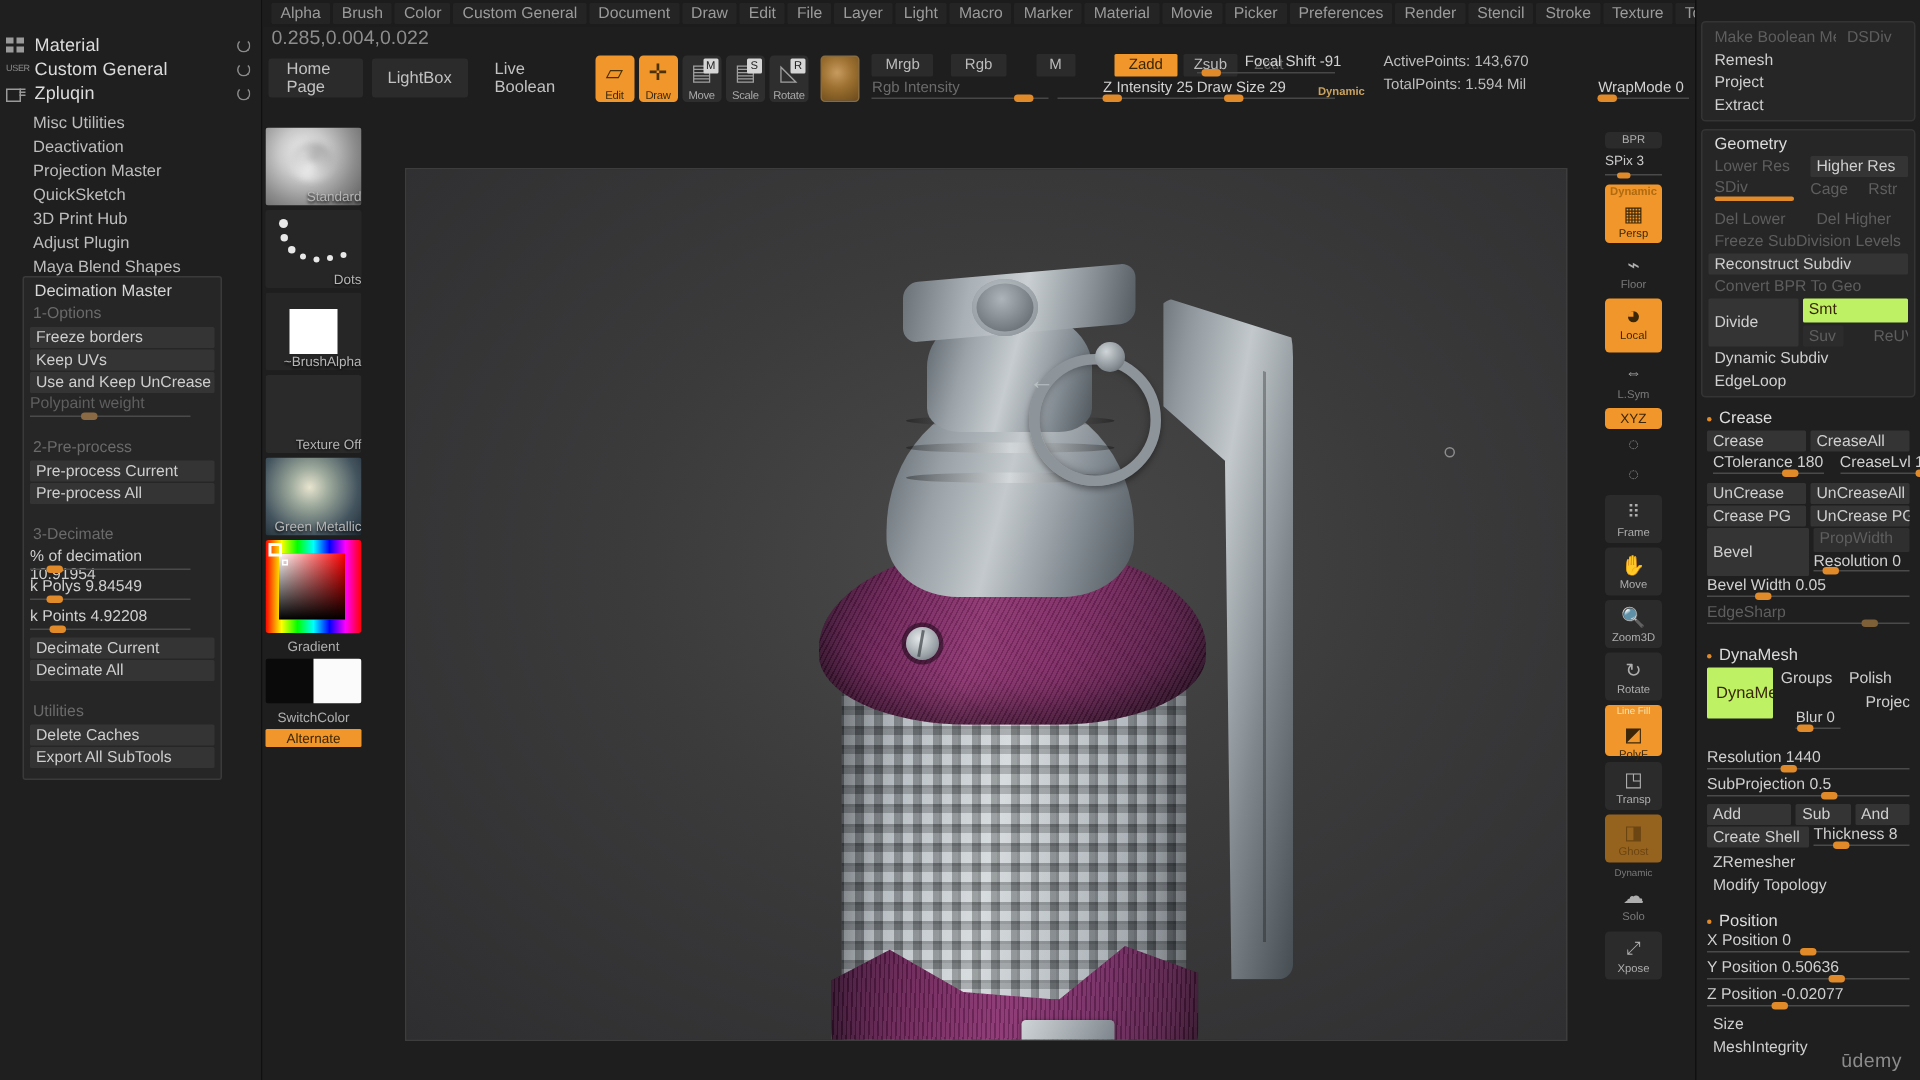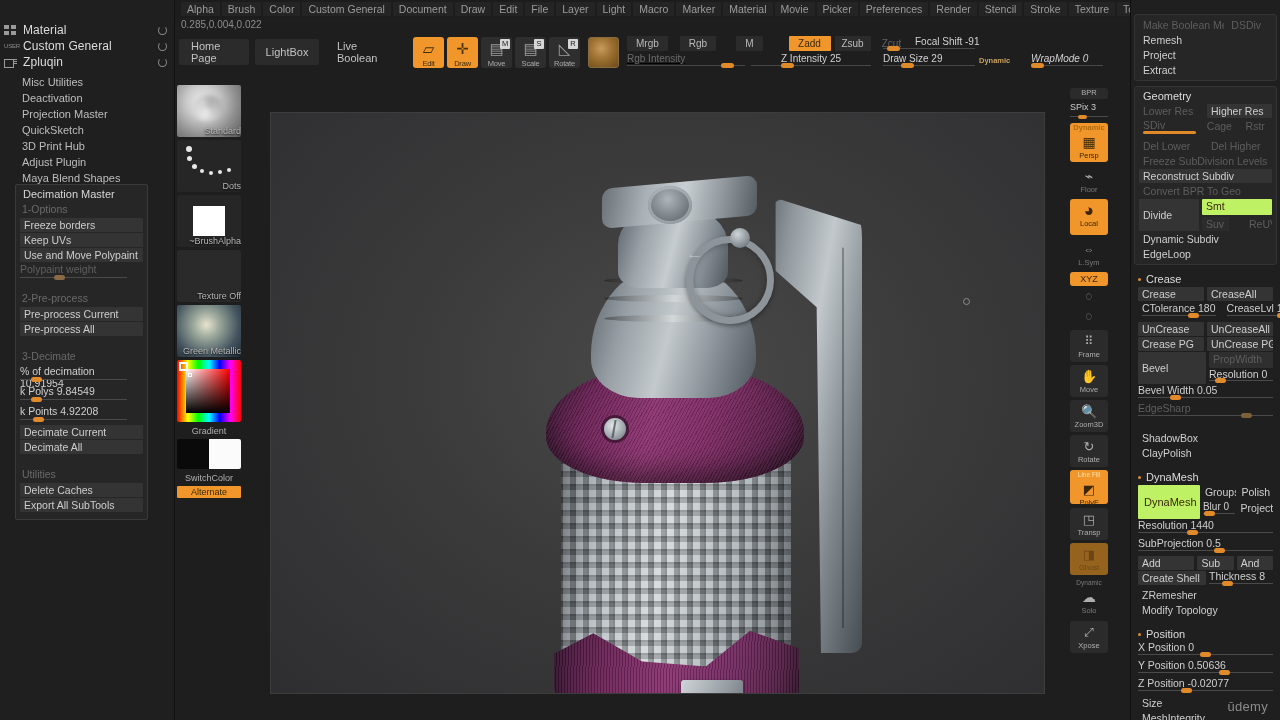--- a/index.html
+++ b/index.html
@@ -84,21 +84,21 @@
     display: flex; align-items: center; height: 18px; padding-left: 6px;
     background: #1c1c1c; gap: 2px;
   }
   .menu-item {
     font-size: 10.5px; color: #9b9b9b; padding: 1px 6px; line-height: 12px;
     background: #242424; border-radius: 1px; white-space: nowrap;
   }
 
   #coordline {
     height: 14px; line-height: 14px; padding-left: 6px;
-    font-size: 10px; color: #8d8d8d;
+    font-size: 13px; color: #8d8d8d;
   }
 
   
   #toolbar { position: relative; height: 40px; padding: 0 4px; display: flex; align-items: center; }
   .tb-btn {
     height: 26px; display:flex; align-items:center; justify-content:center;
     background: #2b2b2b; color: #c2c2c2; font-size: 11px; border-radius: 2px;
     padding: 0 12px; margin-right: 6px;
   }
   .tb-btn.plain { background: transparent; }
@@ -372,21 +372,21 @@
       <div class="sub-item">3D Print Hub</div>
       <div class="sub-item">Adjust Plugin</div>
       <div class="sub-item">Maya Blend Shapes</div>
     </div>
 
     <div class="dm-panel" style="top:184px;">
       <div class="dm-title">Decimation Master</div>
       <div class="dm-section">1-Options</div>
       <div class="dm-btn">Freeze borders</div>
       <div class="dm-btn">Keep UVs</div>
-      <div class="dm-btn">Use and Move Polypaint</div>
+      <div class="dm-btn">Use and Keep UnCrease</div>
       <div class="dm-slider">
         <div class="lbl dim">Polypaint weight</div>
         <div class="track"></div>
         <div class="knob dimk" style="left:32%"></div>
       </div>
       <div style="height:8px"></div>
       <div class="dm-section">2-Pre-process</div>
       <div class="dm-btn">Pre-process Current</div>
       <div class="dm-btn">Pre-process All</div>
       <div style="height:12px"></div>
@@ -481,21 +481,21 @@
 
       <div style="position:relative;width:250px;height:34px;">
         <div style="position:absolute;top:1px;left:0;display:flex;">
           <div class="mode-btn">Mrgb</div>
           <div class="mode-btn" style="margin-left:8px">Rgb</div>
           <div class="mode-btn" style="margin-left:16px">M</div>
           <div class="mode-btn on" style="margin-left:22px;width:42px;text-align:center;padding:0">Zadd</div>
           <div class="mode-btn" style="width:36px;text-align:center;padding:0">Zsub</div>
           <div class="mode-btn dim" style="width:34px;text-align:center;padding:0">Zcut</div>
         </div>
-        <div class="tslider" style="position:absolute;top:17px;left:0;width:118px;text-decoration:underline;">
+        <div class="tslider" style="position:absolute;top:17px;left:0;width:118px;">
           <div class="lbl dim">Rgb Intensity</div>
           <div class="track"></div>
           <div class="knob" style="left:80%"></div>
         </div>
         <div class="tslider" style="position:absolute;top:17px;left:124px;width:120px;">
           <div class="lbl" style="text-align:center">Z Intensity 25</div>
           <div class="track"></div>
           <div class="knob" style="left:25%"></div>
         </div>
       </div>
@@ -510,21 +510,25 @@
           <div class="lbl">Draw Size 29</div>
           <div class="track"></div>
           <div class="knob" style="left:20%"></div>
         </div>
       </div>
 
       <div style="position:relative;width:52px;height:34px;">
         <div style="position:absolute;bottom:4px;left:0;font-size:7.5px;color:#c9a260;font-weight:bold;">Dynamic</div>
       </div>
 
-      <div class="tslider" style="width:72px;margin-top:14px;font-style:italic;">
+      <div style="position:relative;width:170px;height:34px;">
+        <div class="info-line" style="position:absolute;top:0;left:0;">ActivePoints: 143,670</div>
+        <div class="info-line" style="position:absolute;top:15px;left:0;">TotalPoints: 1.594 Mil</div>
+      </div>
+      <div class="tslider" style="width:72px;margin-top:14px;">
         <div class="lbl">WrapMode 0</div>
         <div class="track"></div>
         <div class="knob" style="left:0%"></div>
       </div>
     </div>
 
     <div id="toolcol">
       <div class="tc-cell">
         <div class="tc-thumb brush-std"></div>
         <span class="cap">Standard</span>
@@ -766,36 +770,32 @@
         <div class="track"></div>
         <div class="knob" style="left:24%"></div>
       </div>
       <div class="rp-slider">
         <div class="lbl dim">EdgeSharp</div>
         <div class="track"></div>
         <div class="knob dimk" style="left:76%"></div>
       </div>
     </div>
 
-    <div class="rp-group nob">
-      <div class="rp-btn flat" style="margin:1px 4px">ShadowBox</div>
-      <div class="rp-btn flat" style="margin:1px 4px">ClayPolish</div>
-    </div>
 
     <div class="rp-group nob">
       <div class="rp-title bullet">DynaMesh</div>
       <div class="rp-row">
         <div class="rp-btn on big" style="flex:1.1">DynaMesh</div>
         <div style="flex:1.1;display:flex;flex-direction:column;gap:2px;">
           <div style="display:flex;gap:3px;">
             <div class="rp-btn flat" style="flex:1;padding-left:2px">Groups</div>
             <div class="rp-btn flat" style="flex:1;padding-left:2px">Polish</div>
           </div>
           <div style="display:flex;gap:3px;">
-            <div class="rp-slider" style="margin:0;flex:1;height:14px">
+            <div class="rp-slider" style="margin:12px;flex:1;height:14px">
               <div class="lbl" style="font-size:10px">Blur 0</div>
               <div class="track" style="bottom:1px"></div>
               <div class="knob" style="left:4%;bottom:-1px"></div>
             </div>
             <div class="rp-btn flat" style="flex:1;padding-left:2px">Project</div>
           </div>
         </div>
       </div>
       <div class="rp-slider">
         <div class="lbl">Resolution 1440</div>

